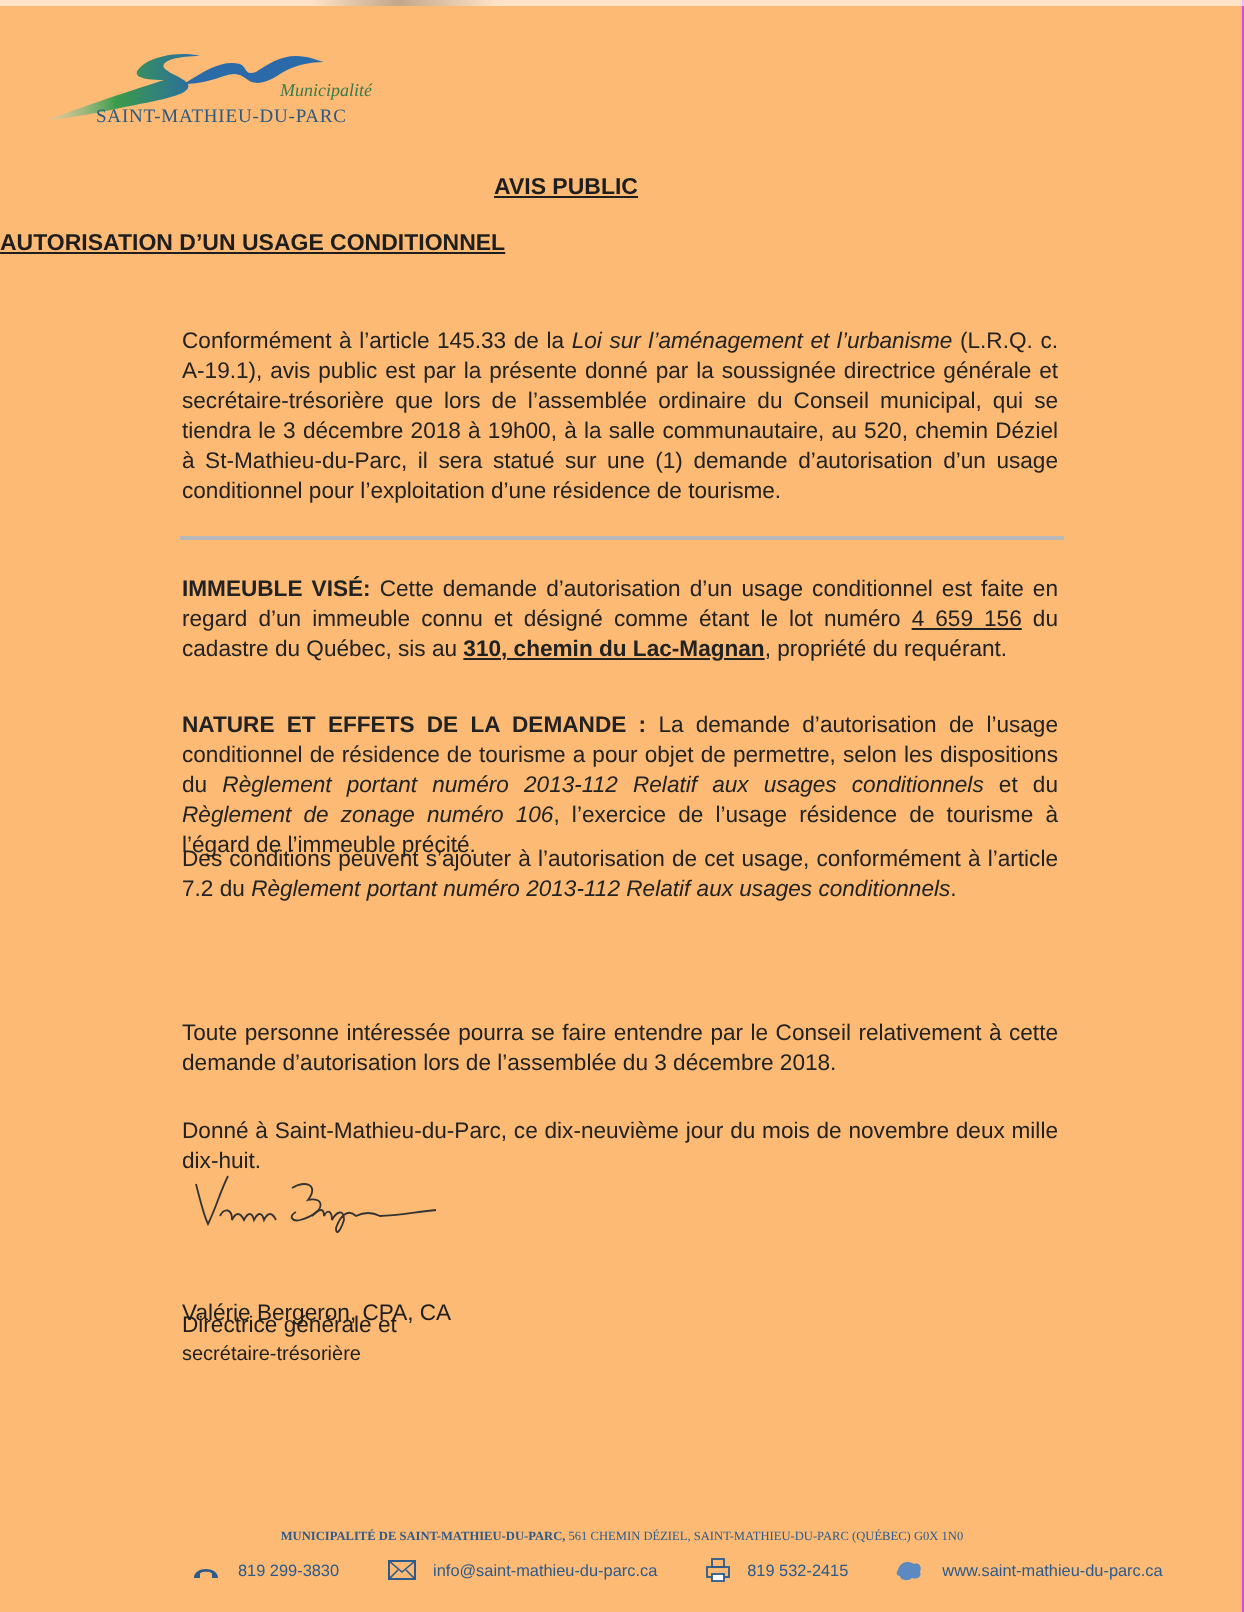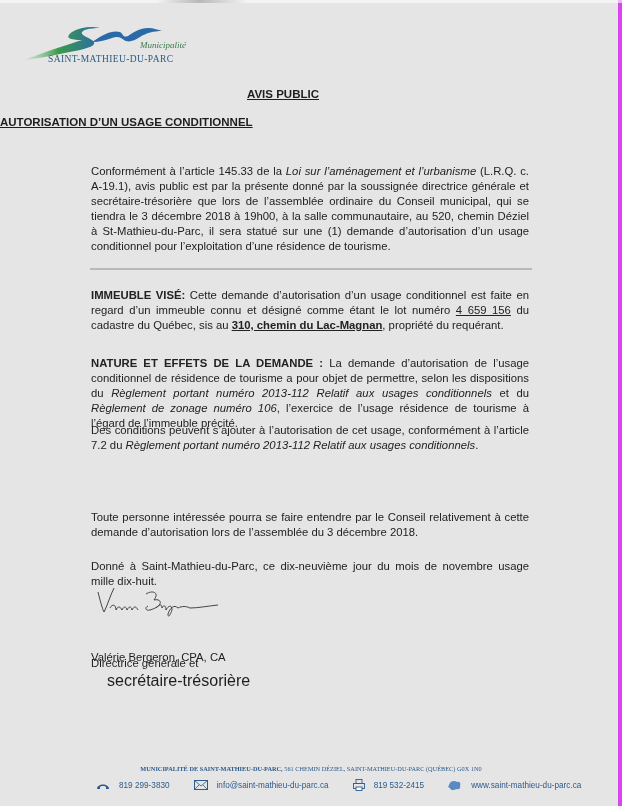--- a/index.html
+++ b/index.html
@@ -1,18 +1,18 @@
 <!DOCTYPE html>
 <html><head>
   <meta charset="utf-8">
   <style>
     * { box-sizing: border-box; margin: 0; padding: 0; }
     html, body { width: 622px; height: 806px; background: #ffffff; overflow: hidden; }
     body { position: relative; font-family: "Liberation Sans", sans-serif; color: #1e1e1e; }
-    .page { position: absolute; left: 0; top: 0; width: 622px; height: 806px; background: #e5e5e5; border-right: 4px solid #d946ef; }
+    .page { position: absolute; left: 0; top: 0; width: 622px; height: 806px; background: #fdba74; border-right: 1px solid #d946ef; }
     .topshade { position: absolute; left: 0; top: 0; width: 622px; height: 3px; background: linear-gradient(90deg, #fff 0%, #fff 25%, #9a9a9a 32%, #fff 40%, #fff 100%); opacity: .6; }
 
     .logo { position: absolute; left: 20px; top: 16px; width: 160px; height: 52px; }
     .logo svg { position: absolute; left: 0; top: 0; }
     .logo-muni { position: absolute; left: 120px; top: 24px; font-family: "Liberation Serif", serif; font-style: italic; font-size: 9px; color: #3a7a4a; }
     .logo-name { position: absolute; left: 28px; top: 38px; font-family: "Liberation Serif", serif; font-size: 9.5px; letter-spacing: .4px; color: #2a5a80; white-space: nowrap; }
 
     .title1 { position: absolute; left: 0; width: 566px; top: 88px; text-align: center; font-weight: bold; font-size: 11.5px; text-decoration: underline; }
     .title2 { position: absolute; left: 0; width: 622px; top: 116px; font-weight: bold; font-size: 11.5px; text-decoration: underline; }
 
@@ -24,21 +24,21 @@
     .p4 { top: 423px; }
     .p5 { top: 510px; }
     .p6 { top: 559px; }
     .it { font-style: italic; }
     .b { font-weight: bold; }
     .u { text-decoration: underline; }
 
     .signature { position: absolute; left: 94px; top: 584px; width: 130px; height: 34px; }
     .signer { position: absolute; left: 91px; top: 615px; font-size: 11.3px; margin-top: 36px; }
     .role1 { position: absolute; left: 91px; top: 657px; font-size: 11.3px; }
-    .role2 { position: absolute; left: 107px; top: 672px; font-size: 16px; }
+    .role2 { position: absolute; left: 91px; top: 672px; font-size: 10px; }
 
     .footer-addr { position: absolute; left: 0; width: 622px; top: 765px; text-align: center; font-family: "Liberation Serif", serif; font-size: 6.3px; color: #2c5a8c; white-space: nowrap; }
     .footer-addr .bold { font-weight: bold; }
     .footer-contact { position: absolute; left: 96px; top: 777px; height: 16px; display: flex; align-items: center; gap: 9px; font-size: 8.2px; color: #2c5a8c; white-space: nowrap; }
     .footer-contact .ic { display: inline-block; vertical-align: middle; }
     .footer-contact .sp { width: 6px; }
   </style>
 </head>
 <body>
 
@@ -77,21 +77,21 @@
   <div class="para p3">
     <span class="b">NATURE ET EFFETS DE LA DEMANDE :</span><span> La demande d’autorisation de l’usage conditionnel de résidence de tourisme a pour objet de permettre, selon les dispositions du  </span><span class="it">Règlement portant numéro 2013-112 Relatif aux usages conditionnels</span><span> et du </span><span class="it">Règlement de zonage numéro 106</span><span>, l’exercice de l’usage résidence de tourisme à l’égard de l’immeuble précité.</span>
   </div>
 
   <div class="para p4">
     <span>Des conditions peuvent s’ajouter à l’autorisation de cet usage, conformément à l’article 7.2 du </span><span class="it">Règlement portant numéro 2013-112 Relatif aux usages conditionnels</span><span>.</span>
   </div>
 
   <div class="para p5">Toute personne intéressée pourra se faire entendre par le Conseil relativement à cette demande d’autorisation lors de l’assemblée du 3 décembre 2018.</div>
 
-  <div class="para p6">Donné à Saint-Mathieu-du-Parc, ce dix-neuvième jour du mois de novembre usage mille dix-huit.</div>
+  <div class="para p6">Donné à Saint-Mathieu-du-Parc, ce dix-neuvième jour du mois de novembre deux mille dix-huit.</div>
 
   <svg class="signature" viewBox="0 0 130 34">
     <path d="M4 8 C 6 16, 8 24, 10 28 C 14 20, 16 12, 20 4" fill="none" stroke="#333" stroke-width="0.9"></path>
     <path d="M16 24 C 18 20, 22 20, 22 26 C 24 22, 26 22, 28 26 C 30 22, 32 22, 33 26 C 35 22, 37 22, 38 26 C 40 22, 42 22, 44 26" fill="none" stroke="#333" stroke-width="0.9"></path>
     <path d="M52 10 C 58 6, 66 8, 60 16 C 68 14, 70 22, 56 26 C 52 27, 50 24, 54 22" fill="none" stroke="#333" stroke-width="0.9"></path>
     <path d="M62 24 C 66 20, 68 20, 68 24 C 70 20, 72 22, 72 26 C 74 22, 78 20, 78 26 C 76 32, 74 34, 74 30 C 76 24, 80 20, 84 24 C 88 22, 92 22, 96 24 C 104 24, 114 22, 124 21" fill="none" stroke="#333" stroke-width="0.9"></path>
   </svg>
   <div class="signer">Valérie Bergeron, CPA, CA</div>
   <div class="role1">Directrice générale et</div>
   <div class="role2">secrétaire-trésorière</div>

